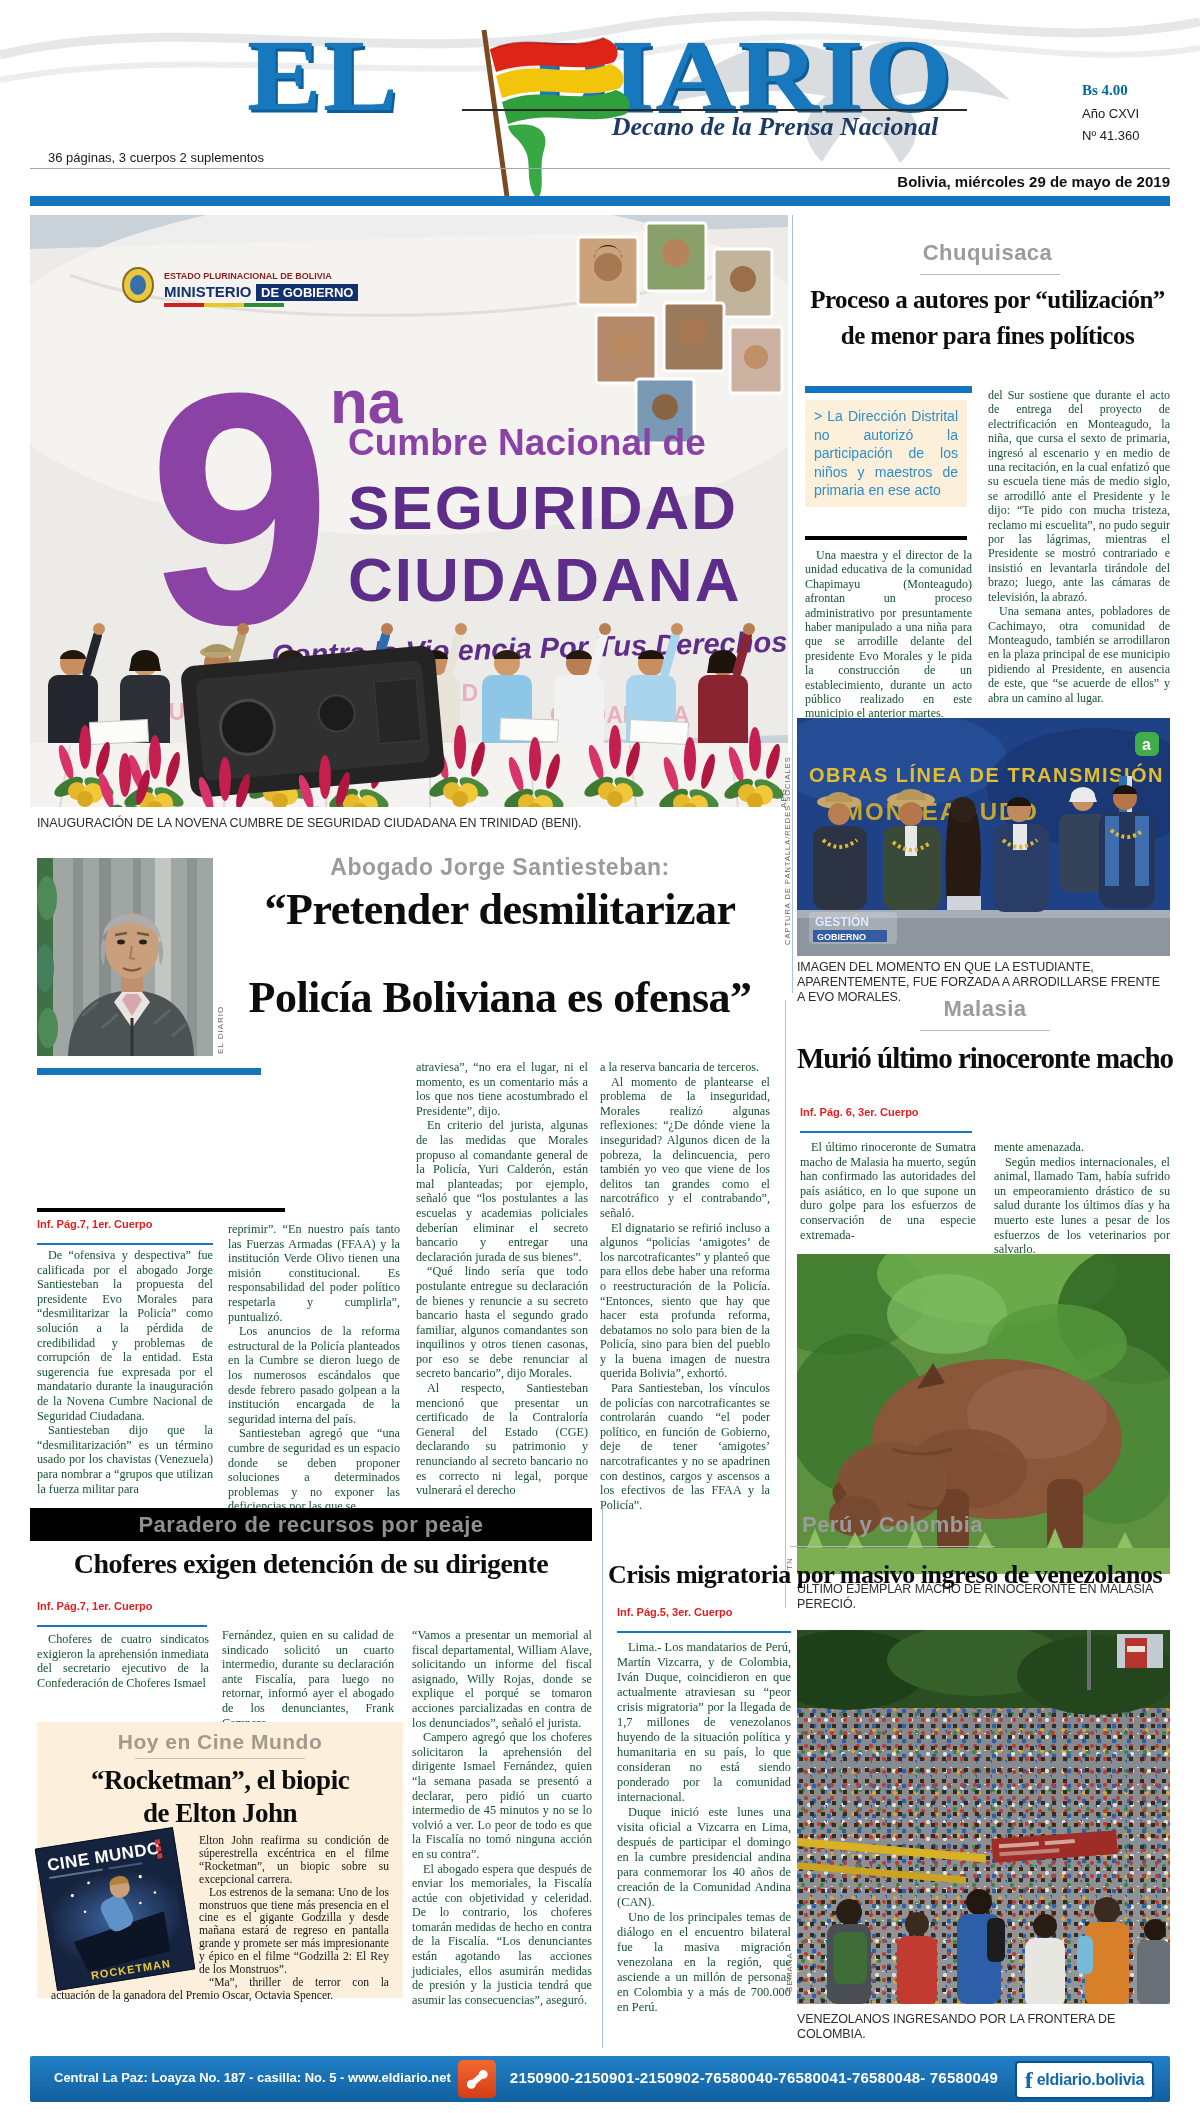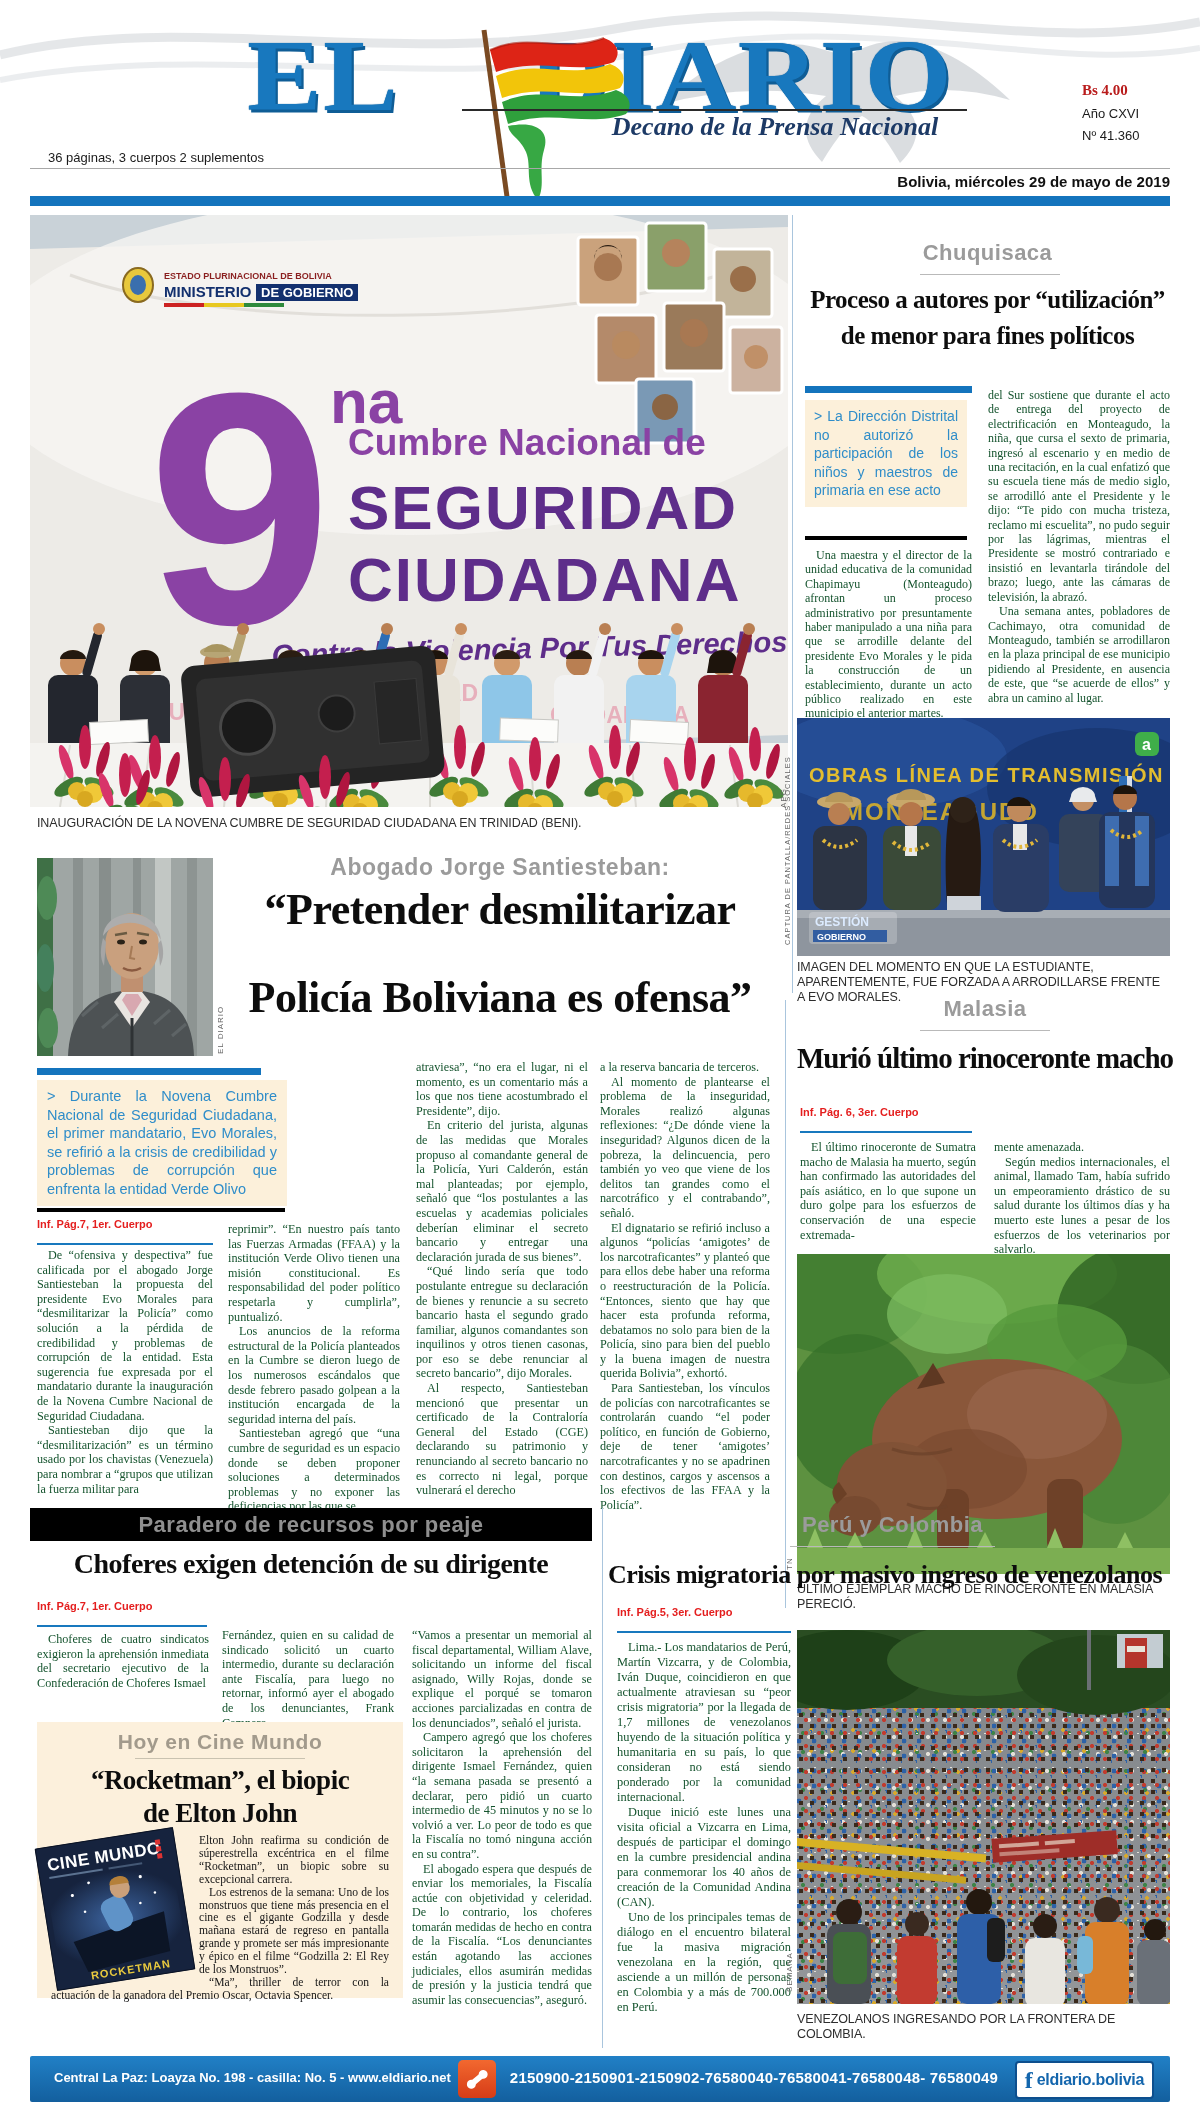--- a/index.html
+++ b/index.html
@@ -74,21 +74,21 @@
   <svg class="abs" style="left:446px;top:24px;" width="225" height="185" viewBox="0 0 225 185">
     <line x1="38" y1="6" x2="62" y2="180" stroke="#7a4a22" stroke-width="5"></line>
     <path d="M44 26 C84 8 116 30 158 14 C170 18 176 28 168 38 C128 52 96 32 50 48 Z" fill="#dd2416"></path>
     <path d="M50 52 C90 34 122 56 164 40 C176 44 182 54 174 64 C134 78 102 58 56 74 Z" fill="#f2c50a"></path>
     <path d="M56 78 C96 60 128 82 170 66 C182 70 188 80 180 90 C140 104 108 84 62 100 Z" fill="#2fa03c"></path>
     <path d="M62 102 C92 96 104 108 98 126 C92 146 100 160 92 176 C78 160 86 142 80 128 C74 114 64 112 62 102 Z" fill="#37a844"></path>
     <path d="M44 26 C84 8 116 30 158 14" fill="none" stroke="#a81508" stroke-width="2" opacity=".6"></path>
   </svg>
   <div class="abs" style="left:462px;top:109px;width:505px;height:2px;background:#2a2a2a;"></div>
   <div class="tagline">Decano de la Prensa Nacional</div>
-  <div class="abs seriftxt" style="left:1082px;top:82px;font-weight:700;font-size:15px;color:#b91c1c;">Bs 4.00</div>
+  <div class="abs seriftxt" style="left:1082px;top:82px;font-weight:700;font-size:15px;color:#0369a1;">Bs 4.00</div>
   <div class="abs mh-small" style="left:1082px;top:106px;">Año CXVI</div>
   <div class="abs mh-small" style="left:1082px;top:128px;">Nº 41.360</div>
   <div class="abs mh-small" style="left:48px;top:150px;">36 páginas, 3 cuerpos 2 suplementos</div>
   <div class="abs" style="left:30px;top:168px;width:1140px;height:1px;background:#a8a8a8;"></div>
   <div class="abs" style="left:850px;top:173px;width:320px;text-align:right;font-size:15px;font-weight:600;color:#111;">Bolivia, miércoles 29 de mayo de 2019</div>
   <div class="abs blue-bar" style="left:30px;top:196px;width:1140px;height:10px;"></div>
 
   <svg class="abs" style="left:30px;top:215px;" width="758" height="592" viewBox="0 0 758 592">
     <rect width="758" height="592" fill="#c9d2d8"></rect>
     <path d="M0 34 L758 12 L758 520 L0 540 Z" fill="#edebe7"></path>
@@ -366,21 +366,20 @@
       <ellipse cx="-11" cy="-34" rx="4" ry="2.5" fill="#2a2218"></ellipse>
         <ellipse cx="11" cy="-34" rx="4" ry="2.5" fill="#2a2218"></ellipse>
       <path d="M-17 -41 l12 -2 M5 -43 l12 2" stroke="#6a5a42" stroke-width="2.5"></path>
       <path d="M0 -30 L-2 -18 L3 -17" stroke="#a57a56" stroke-width="2" fill="none"></path>
       <path d="M-9 -8 q9 5 18 0" stroke="#8a5a40" stroke-width="2.5" fill="none"></path>
     </g>
   </svg>
   <div class="abs vcred" style="left:216px;top:984px;height:70px;">EL DIARIO</div>
 
   <div class="abs blue-bar" style="left:37px;top:1068px;width:224px;height:7px;"></div>
-  <div class="abs lead-box" style="left:37px;top:1080px;width:250px;box-sizing:border-box;padding:7px 10px;font-size:14.5px;line-height:18.6px;">&gt; Durante la Novena Cumbre Nacional de Seguridad Ciudadana, el primer mandatario, Evo Morales, se refirió a la crisis de credibilidad y problemas de corrupción que enfrenta la entidad Verde Olivo</div>
   <div class="abs black-rule" style="left:37px;top:1208px;width:248px;"></div>
   <div class="abs ref" style="left:37px;top:1218px;">Inf. Pág.7, 1er. Cuerpo</div>
   <div class="abs ref-rule" style="left:37px;top:1238px;width:176px;"></div>
 
   <div class="abs news" style="left:37px;top:1248px;width:176px;">
     <p>De “ofensiva y despectiva” fue calificada por el abogado Jorge Santiesteban la propuesta del presidente Evo Morales para “desmilitarizar la Policía” como solución a la pérdida de credibilidad y problemas de corrupción de la entidad. Esta sugerencia fue expresada por el mandatario durante la inauguración de la Novena Cumbre Nacional de Seguridad Ciudadana.</p>
     <p>Santiesteban dijo que la “desmilitarización” es un término usado por los chavistas (Venezuela) para nombrar a “grupos que utilizan la fuerza militar para</p>
   </div>
   <div class="abs news" style="left:228px;top:1222px;width:172px;">
     <p style="text-indent:0;">reprimir”. “En nuestro país tanto las Fuerzas Armadas (FFAA) y la institución Verde Olivo tienen una misión constitucional. Es responsabilidad del poder político respetarla y cumplirla”, puntualizó.</p>
@@ -559,21 +558,21 @@
             <circle cx="18" cy="12" r="11" fill="#23180f"></circle>
             <rect x="0" y="22" width="34" height="66" rx="9" fill="#6a7078"></rect>
           </g>
       </g>
     </svg>
   </div>
   <div class="abs vcred" style="left:785px;top:1912px;height:80px;">SEMANA</div>
   <div class="abs caption" style="left:797px;top:2012px;width:373px;">VENEZOLANOS INGRESANDO POR LA FRONTERA DE COLOMBIA.</div>
 
   <div class="abs footer" style="left:30px;top:2056px;width:1140px;height:46px;">
-    <div class="abs" style="left:24px;top:14px;font-size:13px;font-weight:700;color:#fff;">Central La Paz: Loayza No. 198 - casilla: No. 5 - www.eldiario.net</div>
+    <div class="abs" style="left:24px;top:14px;font-size:13px;font-weight:700;color:#fff;">Central La Paz: Loayza No. 187 - casilla: No. 5 - www.eldiario.net</div>
     <div class="phonebox">
       <svg width="26" height="26" viewBox="0 0 32 32">
           <g transform="rotate(-40 16 16)" fill="#fff">
             <rect x="3" y="13" width="26" height="7" rx="3.5"></rect>
             <circle cx="6.5" cy="16.5" r="5.5"></circle>
             <circle cx="25.5" cy="16.5" r="5.5"></circle>
           </g>
         </svg>
     </div>
     <div class="abs" style="left:478px;top:13px;width:492px;text-align:center;font-size:15px;font-weight:700;color:#fff;letter-spacing:.2px;">2150900-2150901-2150902-76580040-76580041-76580048- 76580049</div>

